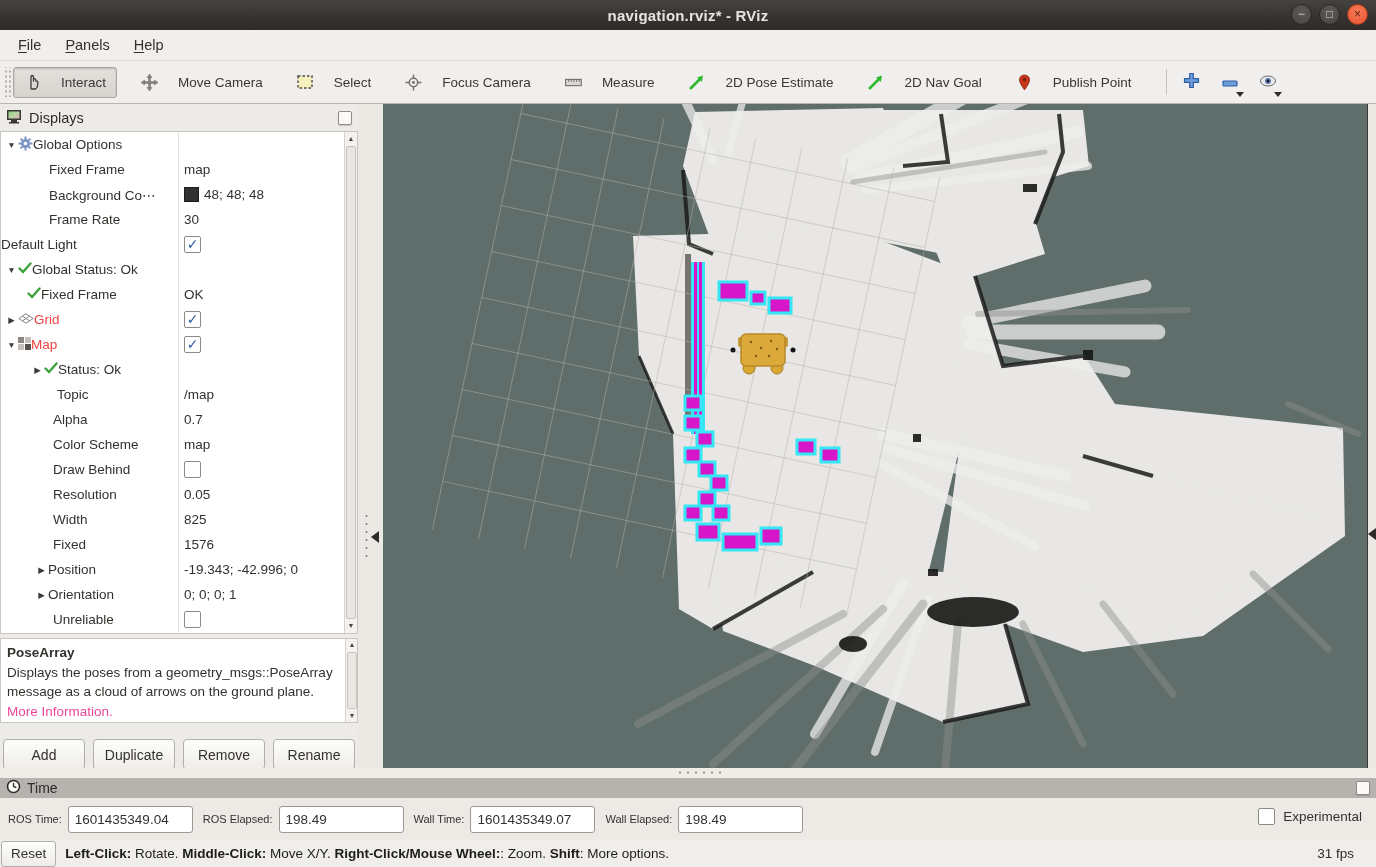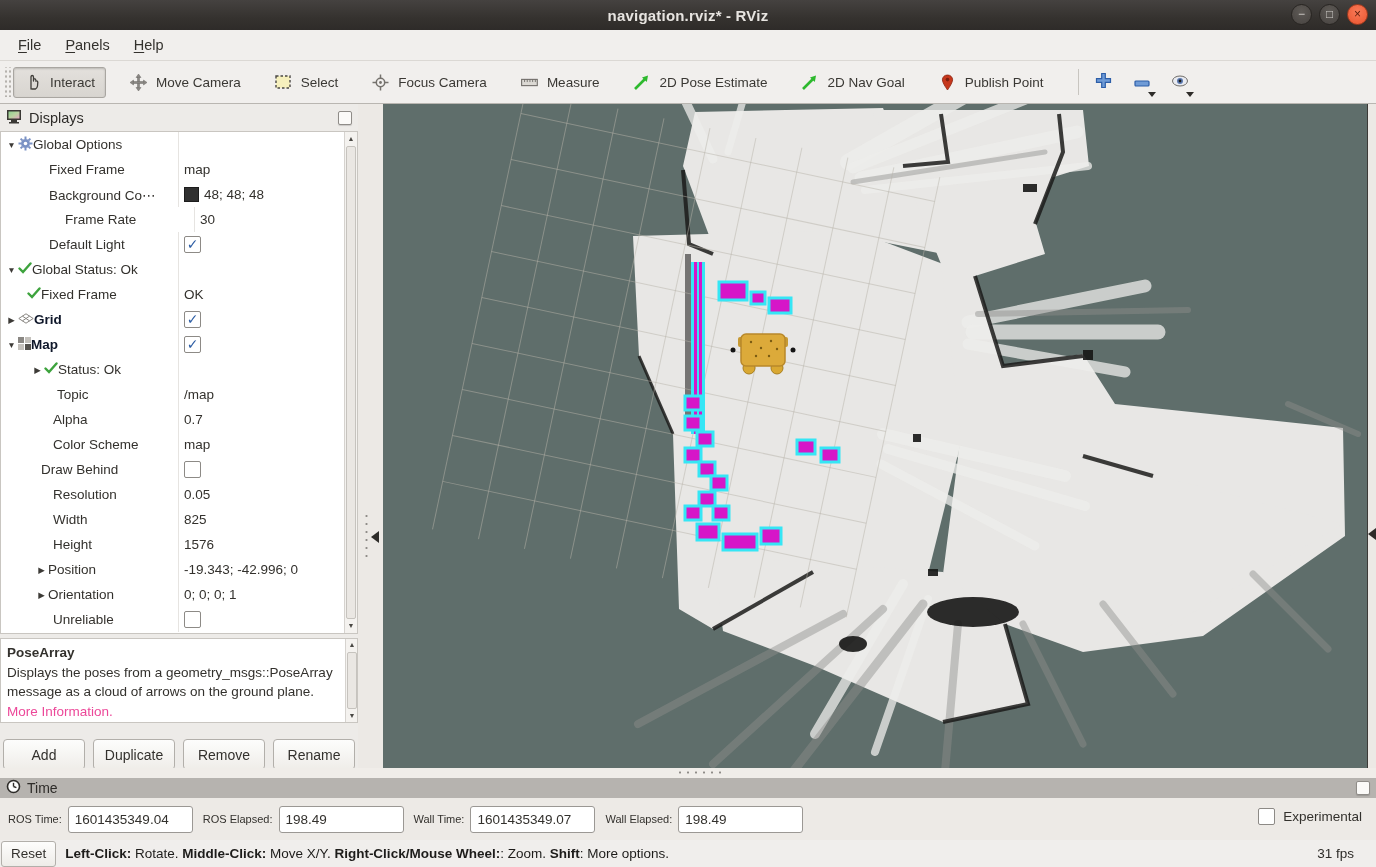--- a/index.html
+++ b/index.html
@@ -19,21 +19,21 @@
   .menubar { position:absolute; left:0; top:30px; width:1376px; height:31px; background:#f1efed;
     display:flex; align-items:center; padding-left:8px; gap:4px; border-bottom:1px solid #dbd8d4; }
   .menu-item { padding:4px 10px; font-size:14.5px; }
   .menu-item u { text-underline-offset:2px; }
 
   
   .toolbar { position:absolute; left:0; top:61px; width:1376px; height:43px; background:#f1efed;
     display:flex; align-items:center; border-bottom:1px solid #b9b6b1; }
   .tb-handle { width:8px; height:30px; margin:0 2px 0 3px;
     background-image:radial-gradient(circle,#b5b2ad 1px,transparent 1.3px); background-size:4px 5px; background-position:1px 2px; }
-  .tool { display:flex; align-items:center; gap:9px; padding:6px 10px; margin-right:14px; border-radius:3px;
+  .tool { display:flex; align-items:center; gap:20px; padding:6px 10px; margin-right:14px; border-radius:3px;
     font-size:13.5px; white-space:nowrap; color:#3a3834; }
   .tool.active { background:linear-gradient(#e3e0dc,#d8d5d0); border:1px solid #a9a6a1; box-shadow:inset 0 1px 2px rgba(0,0,0,.18); }
   .tool .ticon { width:17px; height:17px; display:inline-flex; align-items:center; justify-content:center; }
   .tb-sep { width:1px; height:26px; background:#c8c5c0; margin:0 10px; }
   .tb-small { position:relative; width:30px; height:30px; display:flex; align-items:center; justify-content:center; margin-right:8px; }
   .dd-arrow { position:absolute; right:1px; bottom:0; width:0; height:0; border-left:4px solid transparent;
     border-right:4px solid transparent; border-top:5px solid #2e2c29; }
 
   
   .workarea { position:absolute; left:0; top:104px; width:1376px; height:664px; }
@@ -42,21 +42,21 @@
   .panel-header { height:27px; display:flex; align-items:center; padding:0 6px; gap:6px; background:#edebe8; }
   .panel-header .ph-title { font-size:14.5px; color:#2e2c29; flex:1; }
   .float-btn { width:14px; height:14px; background:#fbfaf8; border:1px solid #8f8c88; border-radius:2px; box-shadow:0 1px 1px rgba(0,0,0,.15); }
 
   .tree { position:absolute; left:0; top:27px; width:358px; height:503px; background:#ffffff; border:1px solid #c9c6c1; overflow:hidden; }
   .tree-row { display:flex; height:25px; align-items:center; font-size:13.5px; }
   .tr-left { width:178px; height:100%; display:flex; align-items:center; border-right:1px solid #e6e4e1; overflow:hidden; }
   .tr-right { flex:1; height:100%; display:flex; align-items:center; padding-left:5px; gap:5px; overflow:hidden; }
   .expander { width:13px; font-size:8.5px; color:#3c3a36; text-align:center; flex:none; }
   .tr-label { white-space:nowrap; }
-  .tr-label.blue { color:#0f172a; font-weight:bold; }
+  .tr-label.blue { color:#ef4444; font-weight:normal; }
   .cbox { width:17px; height:17px; border:1px solid #8d8a86; background:#fff; border-radius:2px;
     font-size:14px; line-height:15px; text-align:center; color:#2f5fa5; font-weight:bold; }
   .swatch { width:15px; height:15px; background:#303030; border:1px solid #1c1c1c; }
 
   .vscroll { position:absolute; right:0; top:0; bottom:0; width:13px; background:#f4f2ef; border-left:1px solid #d6d3cf; }
   .vscroll .sb-up, .vscroll .sb-dn { position:absolute; left:0; width:12px; height:12px; font-size:7px; text-align:center; line-height:12px; color:#4a4844; }
   .vscroll .sb-up { top:1px; } .vscroll .sb-dn { bottom:1px; }
   .vscroll .sb-handle { position:absolute; left:1px; right:1px; top:14px; bottom:14px; background:#eae7e3; border:1px solid #c6c3be; border-radius:2px; }
 
   .help-box { position:absolute; left:0; top:534px; width:358px; height:85px; background:#ffffff; border:1px solid #c9c6c1;
@@ -288,29 +288,29 @@
         <div class="tree-row">
           <div class="tr-left" style="padding-left: 48px;">
             <span class="tr-label">Background Co⋯</span>
           </div>
           <div class="tr-right">
             <span class="swatch"></span>
             <span>48; 48; 48</span>
           </div>
         </div>
         <div class="tree-row">
-          <div class="tr-left" style="padding-left: 48px; margin-left: 16px;">
+          <div class="tr-left" style="padding-left: 48px;">
             <span class="tr-label">Frame Rate</span>
           </div>
           <div class="tr-right">
             <span>30</span>
           </div>
         </div>
         <div class="tree-row">
-          <div class="tr-left" style="padding-left: 48px;">
+          <div class="tr-left" style="">
             <span class="tr-label">Default Light</span>
           </div>
           <div class="tr-right">
             <span class="cbox">✓</span>
           </div>
         </div>
         <div class="tree-row">
           <div class="tr-left" style="padding-left: 4px;">
             <span class="expander">▼</span>
             <span class="ticon"><svg width="14" height="12" viewBox="0 0 14 12">
@@ -392,21 +392,21 @@
         </div>
         <div class="tree-row">
           <div class="tr-left" style="padding-left: 52px;">
             <span class="tr-label">Color Scheme</span>
           </div>
           <div class="tr-right">
             <span>map</span>
           </div>
         </div>
         <div class="tree-row">
-          <div class="tr-left" style="padding-left: 40px; align-items: center;">
+          <div class="tr-left" style="padding-left: 52px; align-items: center;">
             <span class="tr-label">Draw Behind</span>
           </div>
           <div class="tr-right">
             <span class="cbox"></span>
           </div>
         </div>
         <div class="tree-row">
           <div class="tr-left" style="padding-left: 52px;">
             <span class="tr-label">Resolution</span>
           </div>
@@ -417,21 +417,21 @@
         <div class="tree-row">
           <div class="tr-left" style="padding-left: 52px;">
             <span class="tr-label">Width</span>
           </div>
           <div class="tr-right">
             <span>825</span>
           </div>
         </div>
         <div class="tree-row">
           <div class="tr-left" style="padding-left: 52px;">
-            <span class="tr-label">Height</span>
+            <span class="tr-label">Fixed</span>
           </div>
           <div class="tr-right">
             <span>1576</span>
           </div>
         </div>
         <div class="tree-row">
           <div class="tr-left" style="padding-left: 34px;">
             <span class="expander">▶</span>
             <span class="tr-label">Position</span>
           </div>

